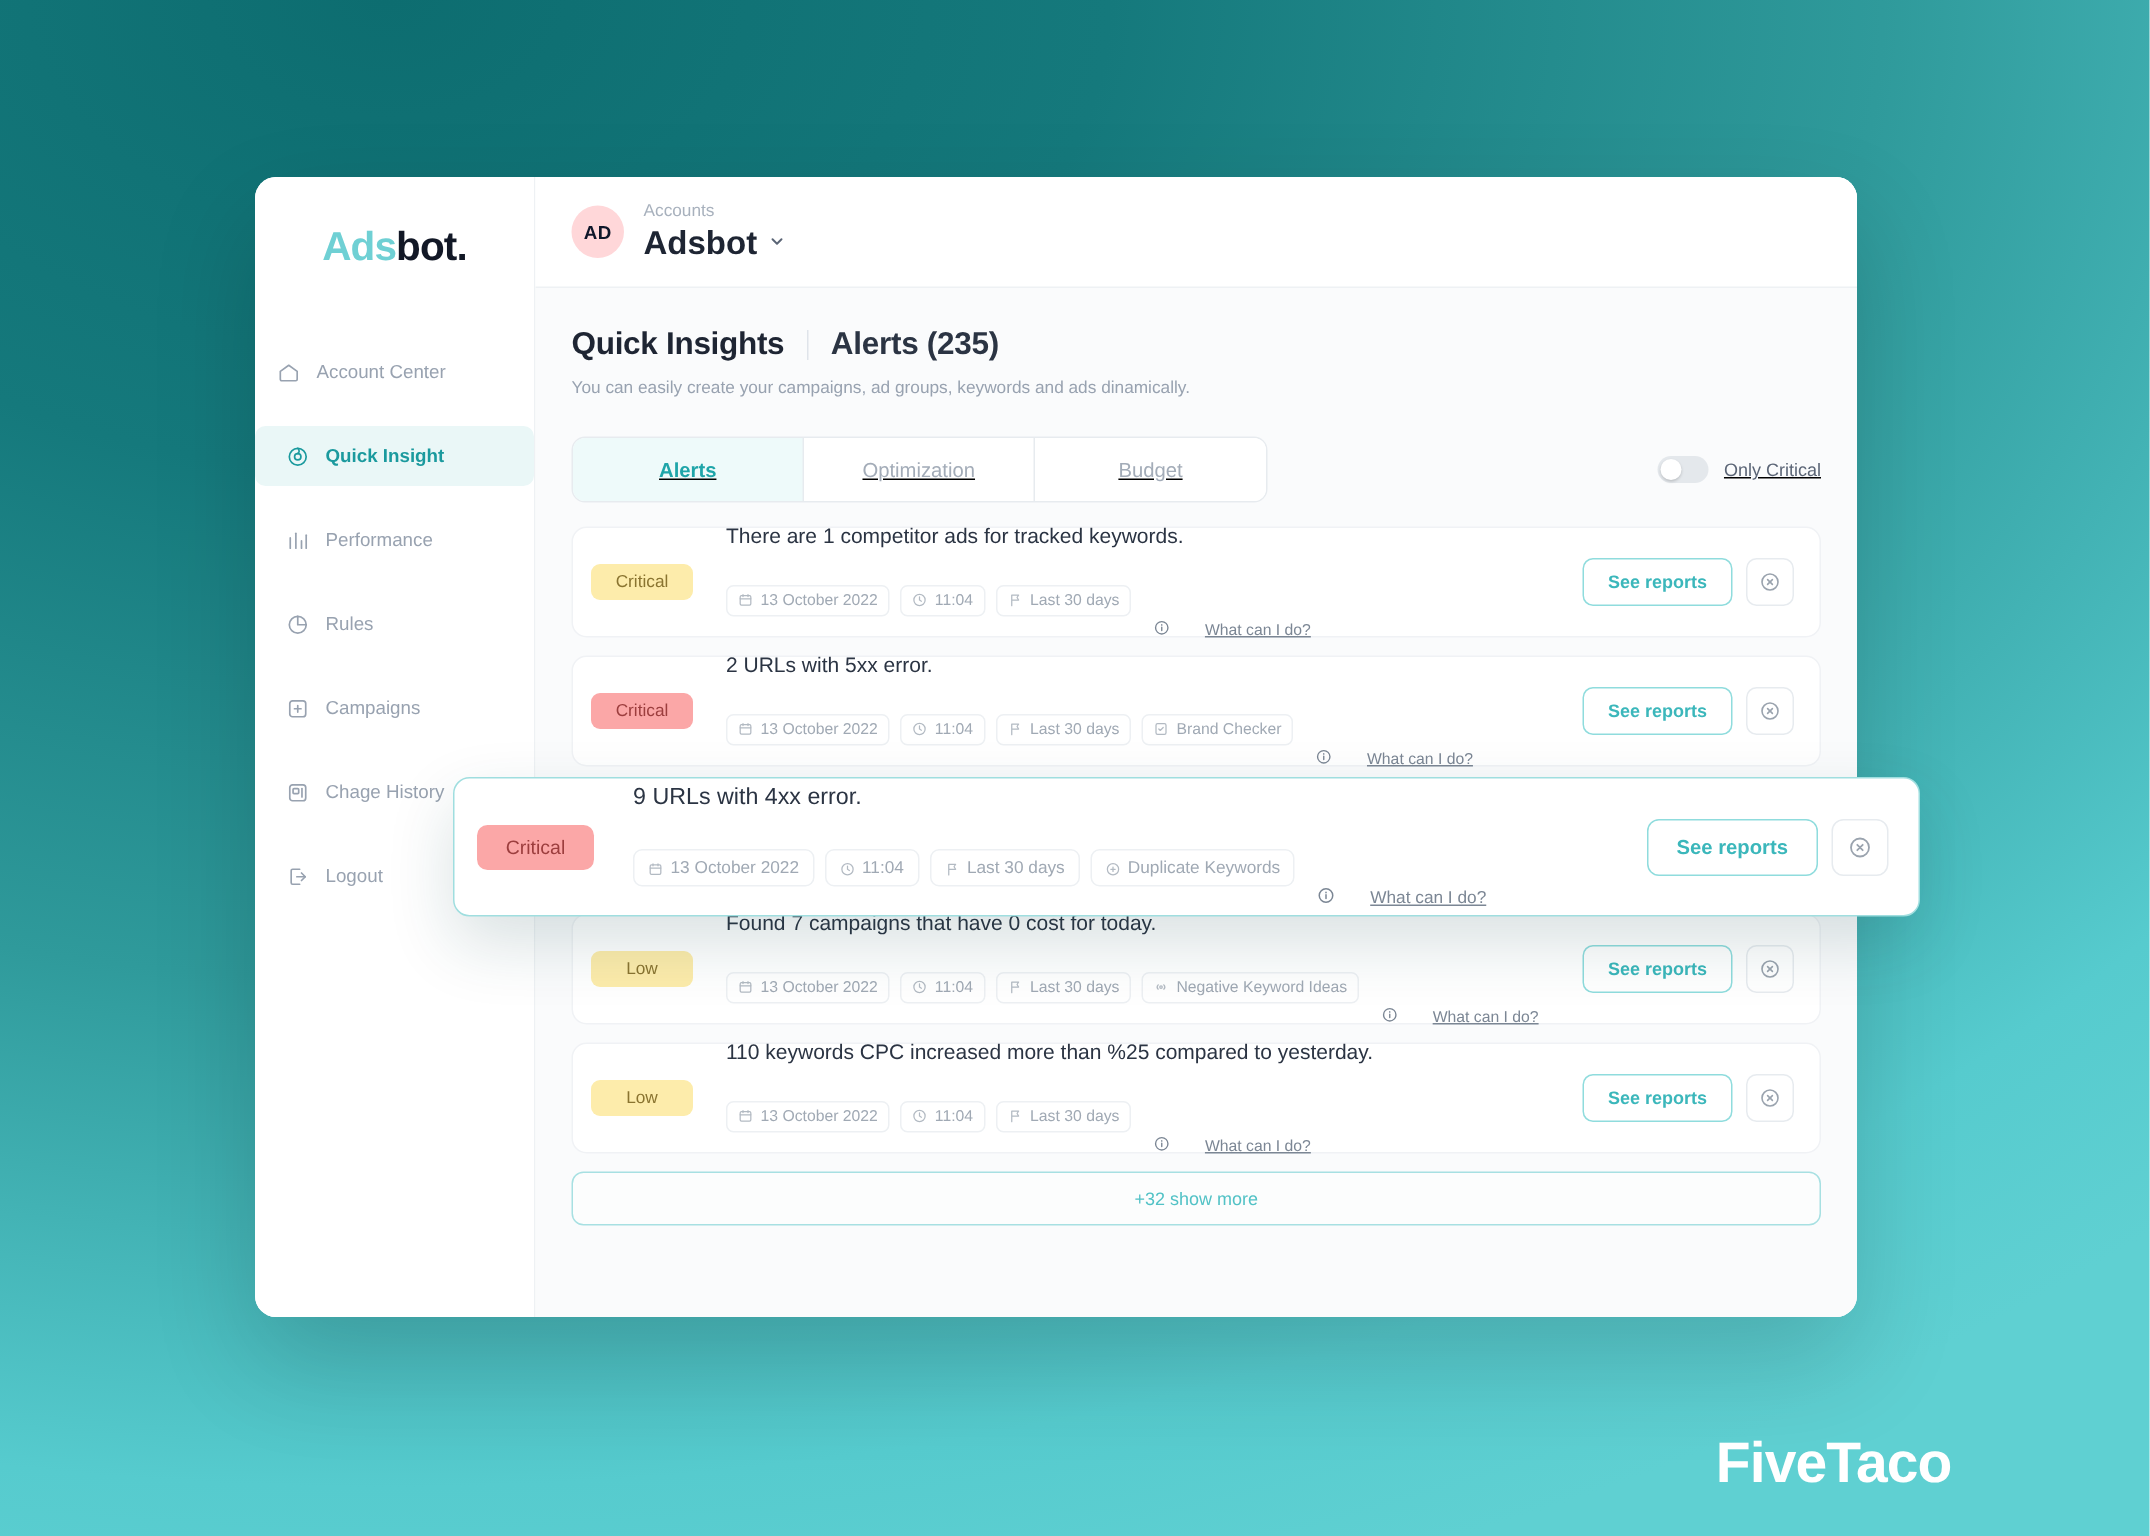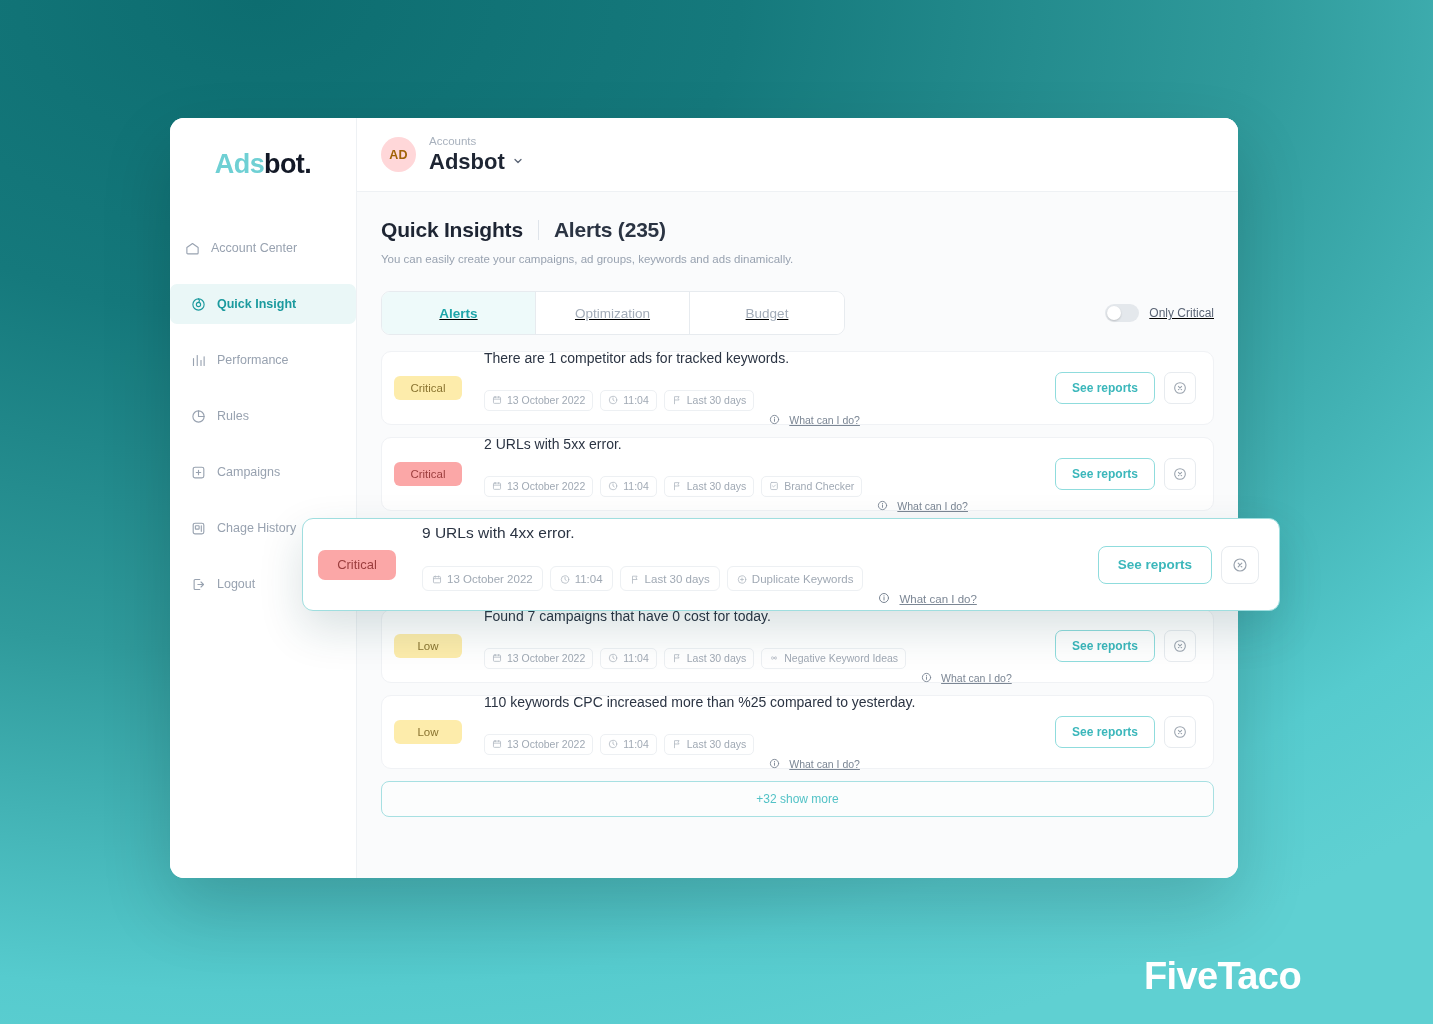--- a/index.html
+++ b/index.html
@@ -73,21 +73,21 @@
   .topbar {
     height: 74px;
     background: #ffffff;
     border-bottom: 1px solid #eef1f4;
     display: flex; align-items: center;
     padding: 0 24px;
     flex: 0 0 74px;
   }
   .avatar {
     width: 35px; height: 35px; border-radius: 50%;
-    background: #ffd7d9; color: #a16207;
+    background: #ffd7d9; color: #0f172a;
     font-size: 12.5px; font-weight: 700;
     display: flex; align-items: center; justify-content: center;
     letter-spacing: .3px;
     margin-right: 13px;
   }
   .acct-label { font-size: 11.5px; color: #a8b1bd; line-height: 1.35; }
   .acct-name { font-size: 22px; font-weight: 700; color: #1e2533; display: flex; align-items: center; gap: 7px; }
   .caret { color: #5b6576; font-size: 11px; line-height: 1; }
 
   .content { padding: 26px 24px 0 24px; flex: 1; overflow: hidden; }
@@ -153,21 +153,21 @@
   .alert-title { font-size: 14px; color: #2b3443; margin-bottom: 8px; }
   .chips { display: flex; align-items: center; gap: 7px; flex-wrap: nowrap; }
   .chip {
     display: inline-flex; align-items: center; gap: 5px;
     height: 21px; padding: 0 7px;
     border: 1px solid #edf0f3; border-radius: 5px;
     font-size: 10.5px; color: #a0a9b4; white-space: nowrap;
   }
   .chip .cico { display: inline-flex; width: 10px; height: 10px; opacity: .8; }
   .whatcan {
-    display: inline-flex; align-items: center; gap: 9px;
+    display: inline-flex; align-items: center; gap: 23px;
     font-size: 10.5px; color: #7b8694; margin-left: 8px; white-space: nowrap;
     cursor: pointer;
     margin-top: 40px;
   }
   .whatcan .txt { text-decoration: underline; }
 
   .alert-actions { display: flex; align-items: center; gap: 9px; margin-left: 16px; }
   .btn-reports {
     height: 32px; padding: 0 16px;
     border: 1px solid #8fdcdd; border-radius: 7px;

